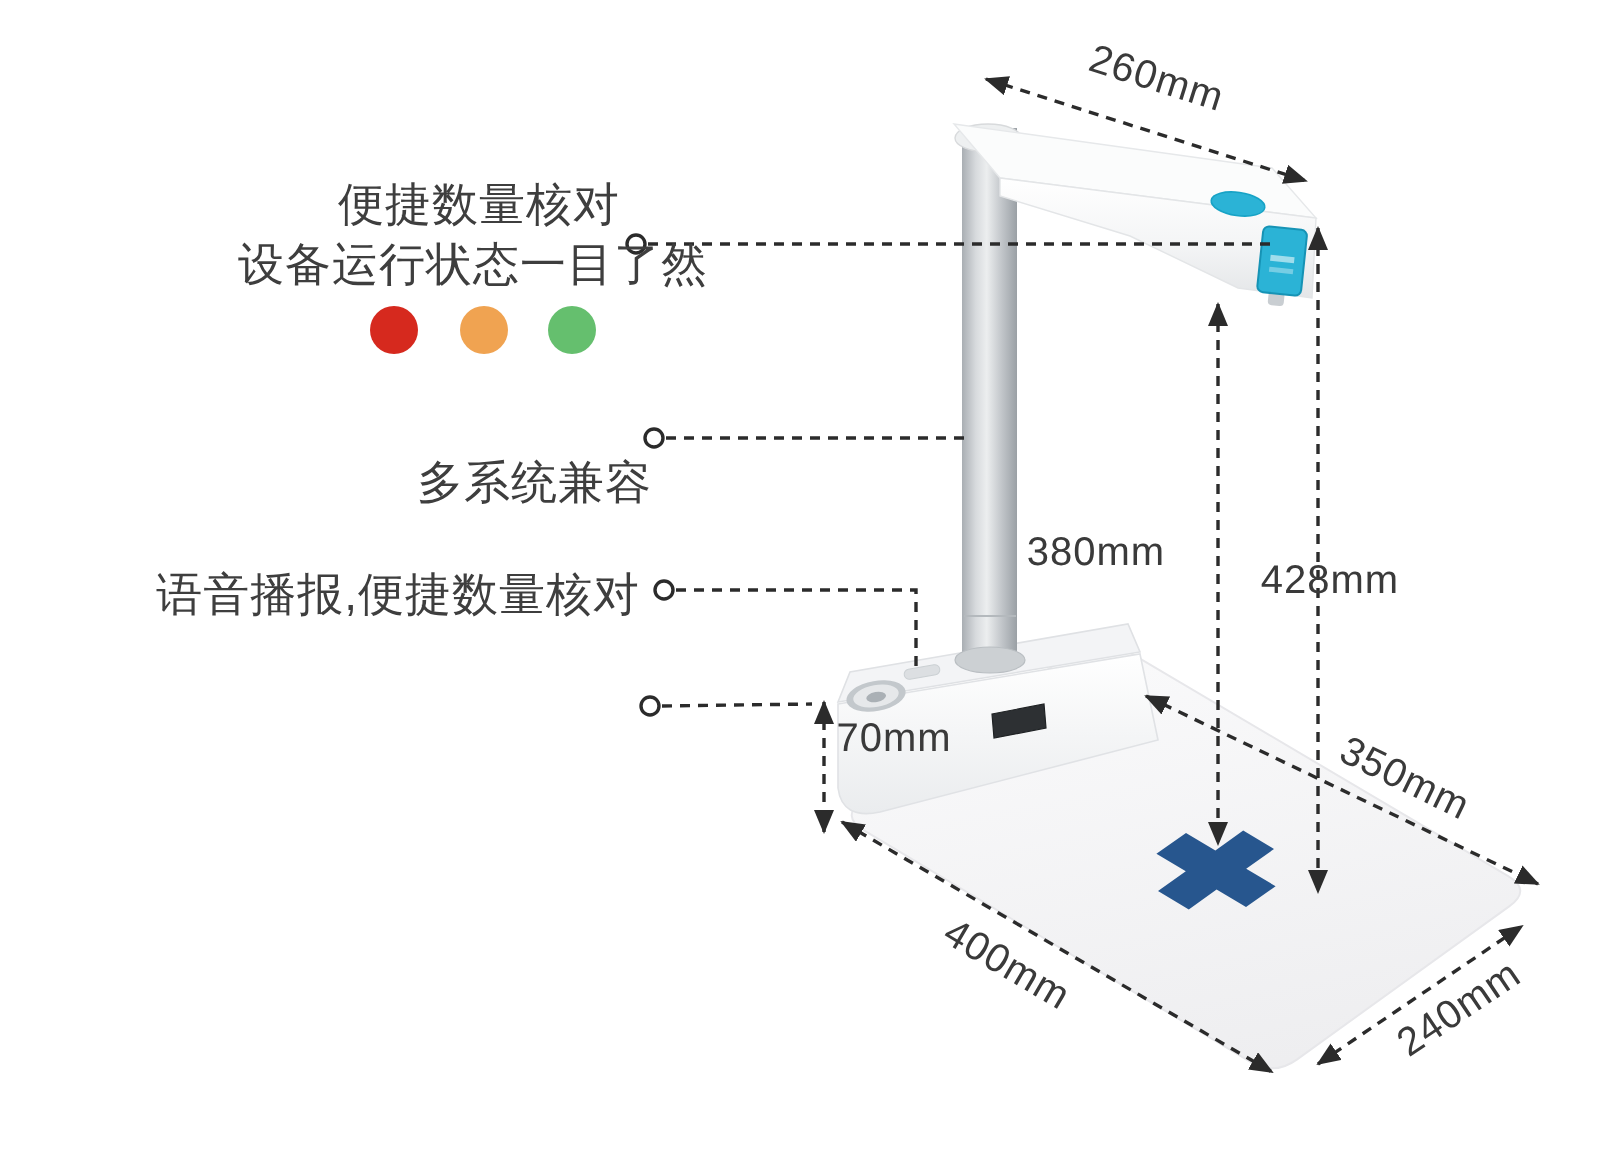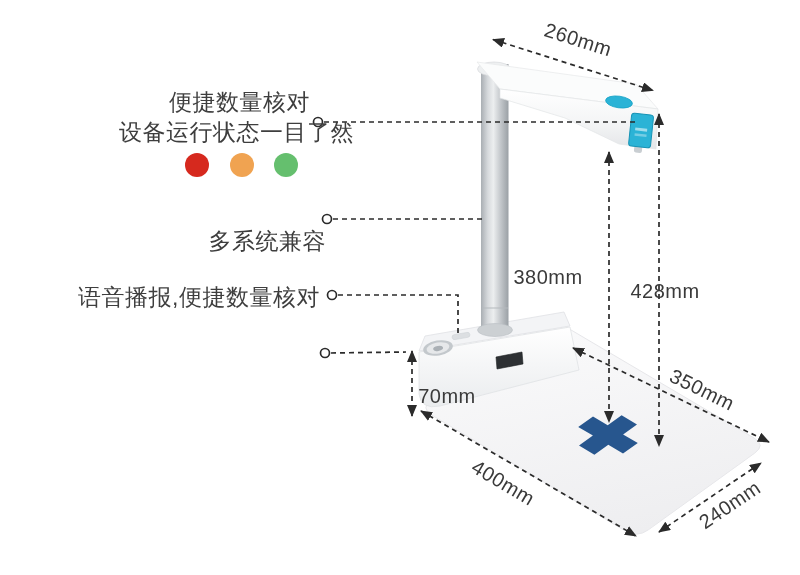--- a/index.html
+++ b/index.html
@@ -112,18 +112,18 @@
   <span class="dot" style="left: 185px; top: 153px; background: rgb(214, 41, 30);"></span>
   <span class="dot" style="left: 230px; top: 153px; background: rgb(240, 163, 81);"></span>
   <span class="dot" style="left: 274px; top: 153px; background: rgb(101, 191, 110);"></span>
 
   <div class="feat" style="top:227px;width:326px;">多系统兼容</div>
   <div class="feat" style="top:283px;width:320px;">语音播报,便捷数量核对</div>
 
   <div class="dim" style="left:578px;top:40px;transform:translate(-50%,-50%) rotate(17.5deg);">260mm</div>
   <div class="dim" style="left:548px;top:277px;">380mm</div>
   <div class="dim" style="left:665px;top:291px;">428mm</div>
-  <div class="dim" style="left:447px;top:396px;">70mm</div>
+  <div class="dim" style="left:447px;top:370px;">70mm</div>
   <div class="dim" style="left:702px;top:390px;transform:translate(-50%,-50%) rotate(26deg);">350mm</div>
   <div class="dim" style="left:503px;top:483px;transform:translate(-50%,-50%) rotate(30.5deg);">400mm</div>
   <div class="dim" style="left:730px;top:505px;transform:translate(-50%,-50%) rotate(-34deg);">240mm</div>
 
 </div>
 
 </body></html>

